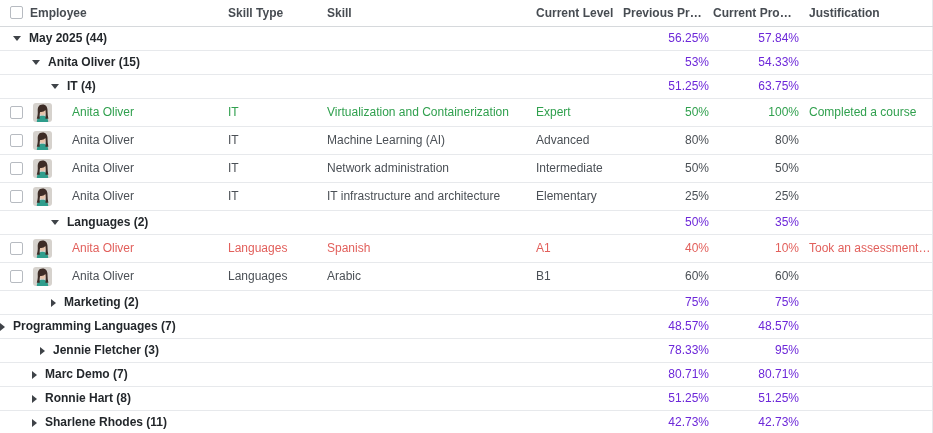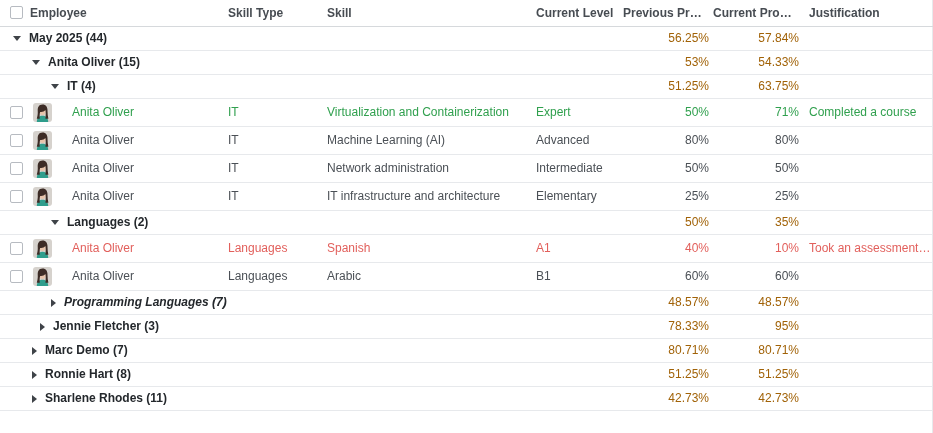--- a/index.html
+++ b/index.html
@@ -36,21 +36,21 @@
   .employee-cell{padding-left:3px;}
   .employee-flex{display:flex;align-items:center;gap:20px;}
   .avatar{
     width:19px;height:19px;border-radius:3px;overflow:hidden;flex:0 0 auto;display:block;
   }
   .avatar svg{display:block;width:19px;height:19px;}
   .group-label-cell{font-weight:700;color:var(--group-text);}
   .caret{display:inline-block;width:0;height:0;margin-right:8px;vertical-align:middle;}
   .caret-down{border-left:4px solid transparent;border-right:4px solid transparent;border-top:5px solid #3f4348;}
   .caret-right{border-top:4px solid transparent;border-bottom:4px solid transparent;border-left:5px solid #3f4348;}
-  .group-agg{color:#a16207;font-weight:400;}
+  .group-agg{color:#6d28d9;font-weight:400;}
   tr.tone-success td, tr.tone-success .cell-text{color:var(--success);}
   tr.tone-danger td, tr.tone-danger .cell-text{color:var(--danger);}
   tr.record-row{cursor:pointer;}
   tr.group-row{cursor:pointer;}
 </style>
 </head>
 <body>
 
 <div class="view">
   <table>
@@ -111,21 +111,21 @@
                   <path d="M10 1.6 C6.2 1.6 4.7 4.6 5 8.6 C5.2 11.6 4.6 14 4 16.5 L7.1 16.5 C6.9 13.4 7 11.2 7.5 9.4 C9.4 9.8 12 9 13 7.4 C13.6 9.4 13.5 12.4 13.1 16.5 L16.2 16.5 C15.7 14 15.2 11.4 15.3 8.8 C15.5 4.2 13.6 1.6 10 1.6 Z" fill="#3d2c26"></path>
                 </svg>
               </span>
               <span class="cell-text">Anita Oliver</span>
             </div>
           </td>
           <td><span class="cell-text">IT</span></td>
           <td><span class="cell-text">Virtualization and Containerization</span></td>
           <td><span class="cell-text">Expert</span></td>
           <td class="num"><span class="cell-text">50%</span></td>
-          <td class="num"><span class="cell-text">71%</span></td>
+          <td class="num"><span class="cell-text">100%</span></td>
           <td class="just"><span class="cell-text">Completed a course</span></td>
         </tr>
         <tr class="record-row tone-normal">
           <td class="cb-col">
             <div class="checkbox"></div>
           </td>
           <td class="employee-cell">
             <div class="employee-flex">
               <span class="avatar">
                 <svg viewBox="0 0 20 20" xmlns="http://www.w3.org/2000/svg">
@@ -241,21 +241,27 @@
             </div>
           </td>
           <td><span class="cell-text">Languages</span></td>
           <td><span class="cell-text">Arabic</span></td>
           <td><span class="cell-text">B1</span></td>
           <td class="num"><span class="cell-text">60%</span></td>
           <td class="num"><span class="cell-text">60%</span></td>
           <td class="just"><span class="cell-text"></span></td>
         </tr>
         <tr class="group-row">
-          <td class="group-label-cell" colspan="5" style="padding-left: 51px; font-style: italic;"><span class="caret caret-right"></span><span class="cell-text">Programming Languages (7)</span></td>
+          <td class="group-label-cell" colspan="5" style="padding-left: 51px;"><span class="caret caret-right"></span><span class="cell-text">Marketing (2)</span></td>
+          <td class="num group-agg">75%</td>
+          <td class="num group-agg">75%</td>
+          <td class="just"></td>
+        </tr>
+        <tr class="group-row">
+          <td class="group-label-cell" colspan="5" style=""><span class="caret caret-right"></span><span class="cell-text">Programming Languages (7)</span></td>
           <td class="num group-agg">48.57%</td>
           <td class="num group-agg">48.57%</td>
           <td class="just"></td>
         </tr>
         <tr class="group-row">
           <td class="group-label-cell" colspan="5" style="padding-left: 40px;"><span class="caret caret-right"></span><span class="cell-text">Jennie Fletcher (3)</span></td>
           <td class="num group-agg">78.33%</td>
           <td class="num group-agg">95%</td>
           <td class="just"></td>
         </tr>

